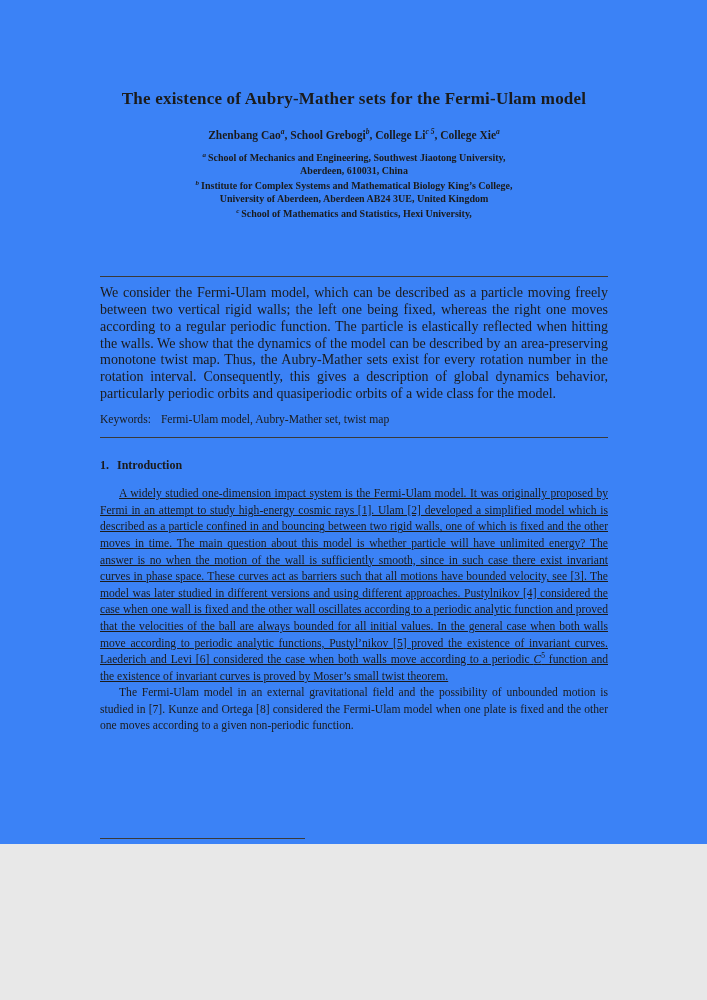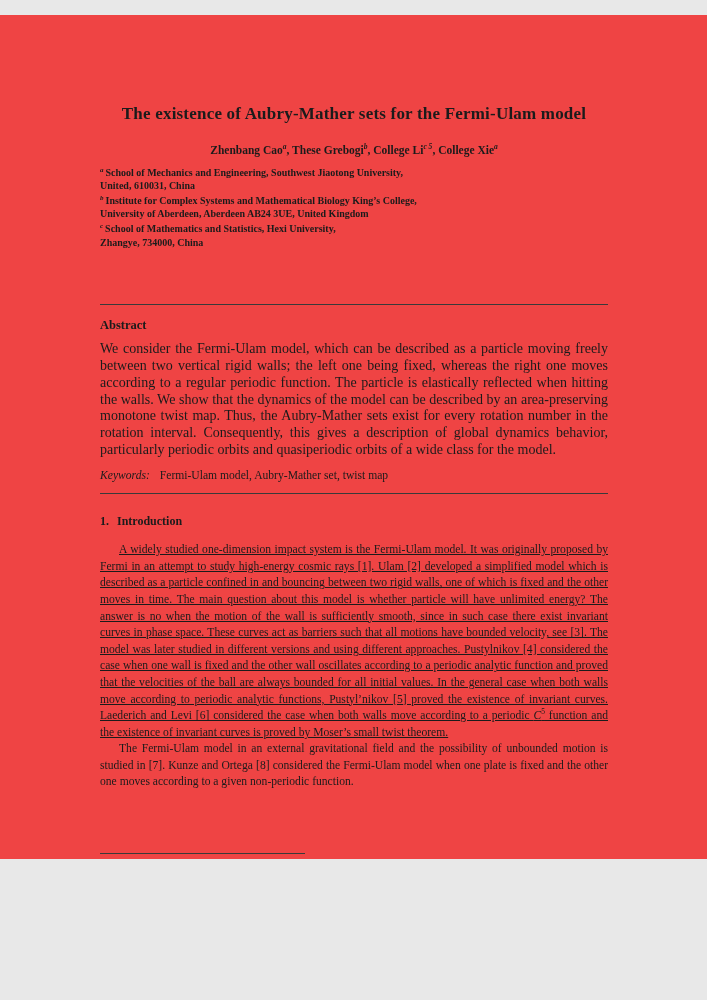--- a/index.html
+++ b/index.html
@@ -1,21 +1,21 @@
 <!DOCTYPE html>
 <html><head>
 <meta charset="utf-8">
 <style>
   html, body { margin: 0; padding: 0; background: #e8e8e8; }
   .page {
     position: relative;
     width: 707px;
     height: 844px;
-    margin: 15px auto;
-    background: #ef4444;
+    margin: 0 auto;
+    background: #3b82f6;
     font-family: "Liberation Serif", serif;
     color: #1b1b1b;
     overflow: hidden;
   }
   .content {
     position: absolute;
     left: 100px;
     top: 0;
     width: 508px;
   }
@@ -31,21 +31,21 @@
     margin-top: 17px;
     font-size: 11.5px;
     font-weight: bold;
     text-align: center;
   }
   .authors sup { font-size: 7.5px; font-style: italic; }
   .affiliations {
     margin-top: 8px;
     font-size: 10px;
     font-weight: bold;
-    text-align: left;
+    text-align: center;
     line-height: 13px;
   }
   .affiliations sup { font-size: 7px; font-style: italic; margin-right: 2px; }
   .rule {
     border: none;
     border-top: 1px solid #3a3a3a;
     margin: 0;
   }
   .rule-top { margin-top: 55px; }
   .rule-bottom { margin-top: 10px; }
@@ -58,21 +58,21 @@
     margin: 8px 0 0 0;
     font-size: 14px;
     line-height: 16.9px;
     text-align: justify;
   }
   .keywords {
     margin: 9px 0 0 0;
     font-size: 11.6px;
     line-height: 15px;
   }
-  .kw-label { font-style: italic; margin-right: 10px; }
+  .kw-label { margin-right: 10px; }
   .section-heading {
     margin-top: 20px;
     font-size: 12px;
     font-weight: bold;
   }
   .section-number { margin-right: 8px; }
   .body-par {
     margin: 0;
     font-size: 11.6px;
     line-height: 16.6px;
@@ -103,35 +103,33 @@
 </style>
 </head>
 <body>
 
 <div class="page">
   <div class="content">
 
     <h1 class="title">The existence of Aubry-Mather sets for the Fermi-Ulam model</h1>
 
     <div class="authors">
-      <span><span>Zhenbang Cao</span><sup>a</sup><span>, </span></span><span><span>These Grebogi</span><sup>b</sup><span>,  </span></span><span><span>College Li</span><sup>c 5</sup><span>,  </span></span><span><span>College Xie</span><sup>a</sup><span></span></span>
+      <span><span>Zhenbang Cao</span><sup>a</sup><span>, </span></span><span><span>School Grebogi</span><sup>b</sup><span>,  </span></span><span><span>College Li</span><sup>c 5</sup><span>,  </span></span><span><span>College Xie</span><sup>a</sup><span></span></span>
     </div>
 
     <div class="affiliations">
       <div><sup>a</sup><span>School of Mechanics and Engineering, Southwest Jiaotong University,</span></div>
-      <div><span>United, 610031, China</span></div>
+      <div><span>Aberdeen, 610031, China</span></div>
       <div><sup>b</sup><span>Institute for Complex Systems and Mathematical Biology King’s College,</span></div>
       <div><span>University of Aberdeen, Aberdeen AB24 3UE, United Kingdom</span></div>
       <div><sup>c</sup><span>School of Mathematics and Statistics, Hexi University,</span></div>
-      <div><span>Zhangye, 734000, China</span></div>
     </div>
 
     <hr class="rule rule-top">
 
-    <div class="abstract-heading">Abstract</div>
 
     <p class="abstract-text">We consider the Fermi-Ulam model, which can be described as a particle moving freely between two vertical rigid walls; the left one being fixed, whereas the right one moves according to a regular periodic function. The particle is elastically reflected when hitting the walls. We show that the dynamics of the model can be described by an area-preserving monotone twist map. Thus, the Aubry-Mather sets exist for every rotation number in the rotation interval. Consequently, this gives a description of global dynamics behavior, particularly periodic orbits and quasiperiodic orbits of a wide class for the model.</p>
 
     <p class="keywords">
       <span class="kw-label">Keywords:</span><span>Fermi-Ulam model, Aubry-Mather set, twist map</span>
     </p>
 
     <hr class="rule rule-bottom">
 
     <h2 class="section-heading">

